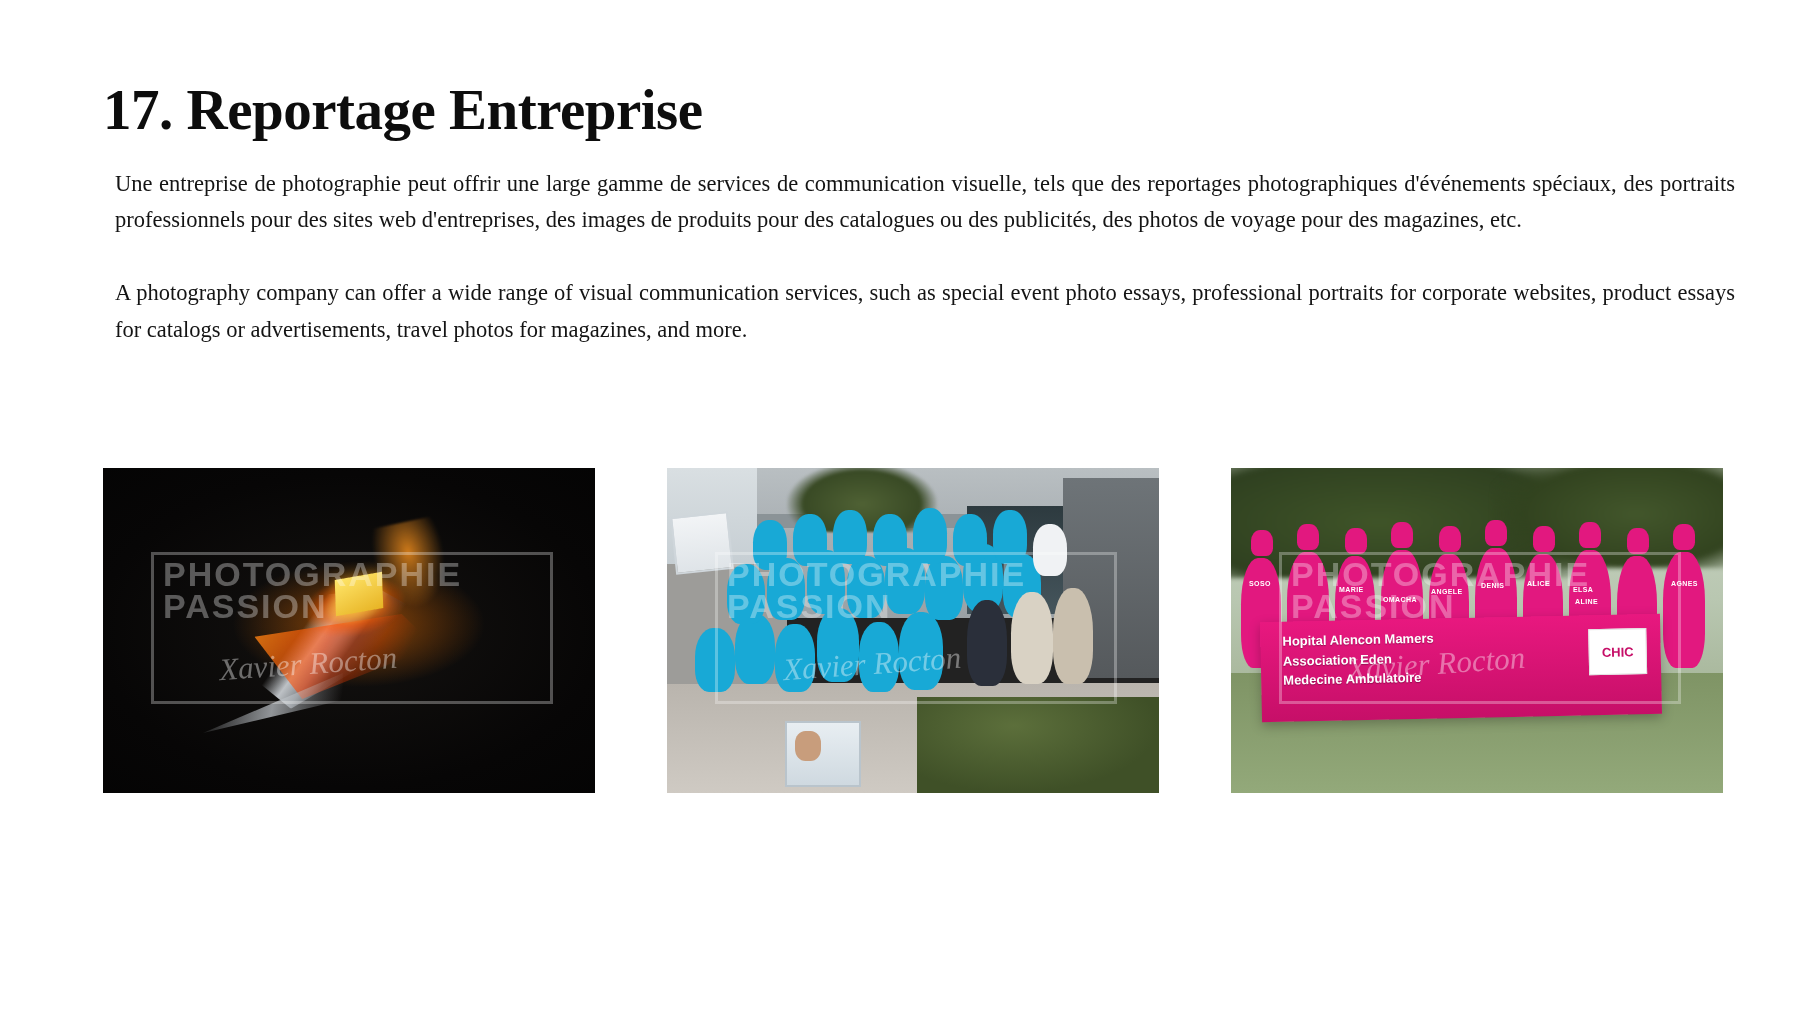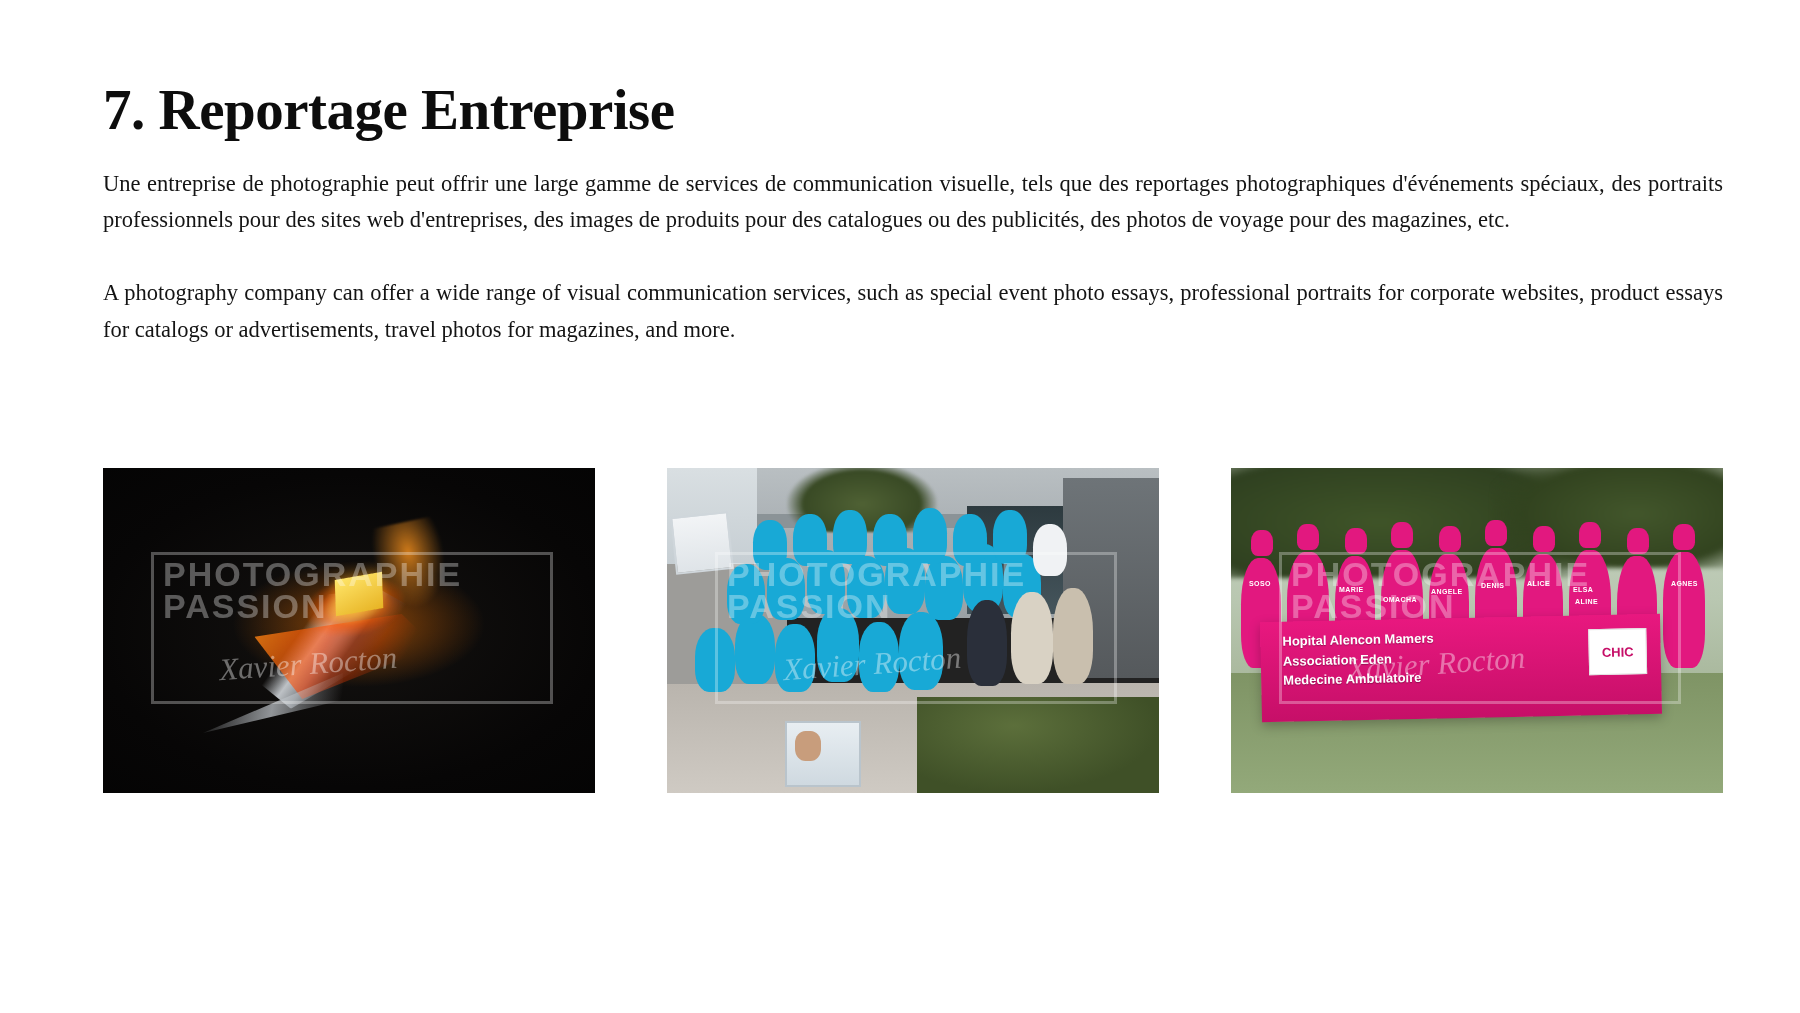--- a/index.html
+++ b/index.html
@@ -34,21 +34,21 @@
     letter-spacing: -0.5px;
     color: #0d0d0d;
     margin: 0 0 26px 0;
   }
   .para {
     font-family: "Liberation Serif", serif;
     font-size: 22.5px;
     line-height: 1.62;
     color: #141414;
     text-align: justify;
-    margin: 0;
+    margin: 12px;
     width: 1620px;
   }
   .para + .para {
     margin-top: 1.62em;
   }
   .gallery {
     position: absolute;
     left: 103px;
     top: 468px;
     width: 1620px;
@@ -208,21 +208,21 @@
     font-size:31px; color:rgba(255,255,255,0.40);
     transform: rotate(-4deg);
   }
 </style>
 </head>
 <body>
 
 <div class="page">
 
   <div class="content">
-    <h1 class="page-title">7. Reportage Entreprise</h1>
+    <h1 class="page-title">17. Reportage Entreprise</h1>
     <p class="para">Une entreprise de photographie peut offrir une large gamme de services de communication visuelle, tels que des reportages photographiques d'événements spéciaux, des portraits professionnels pour des sites web d'entreprises, des images de produits pour des catalogues ou des publicités, des photos de voyage pour des magazines, etc.</p>
     <p class="para">A photography company can offer a wide range of visual communication services, such as special event photo essays, professional portraits for corporate websites, product essays for catalogs or advertisements, travel photos for magazines, and more.</p>
   </div>
 
   <div class="gallery">
 
     <div class="photo photo-1">
       <div class="ph1-bg"></div>
       <div class="ph1-blade"></div>
       <div class="ph1-blade2"></div>

